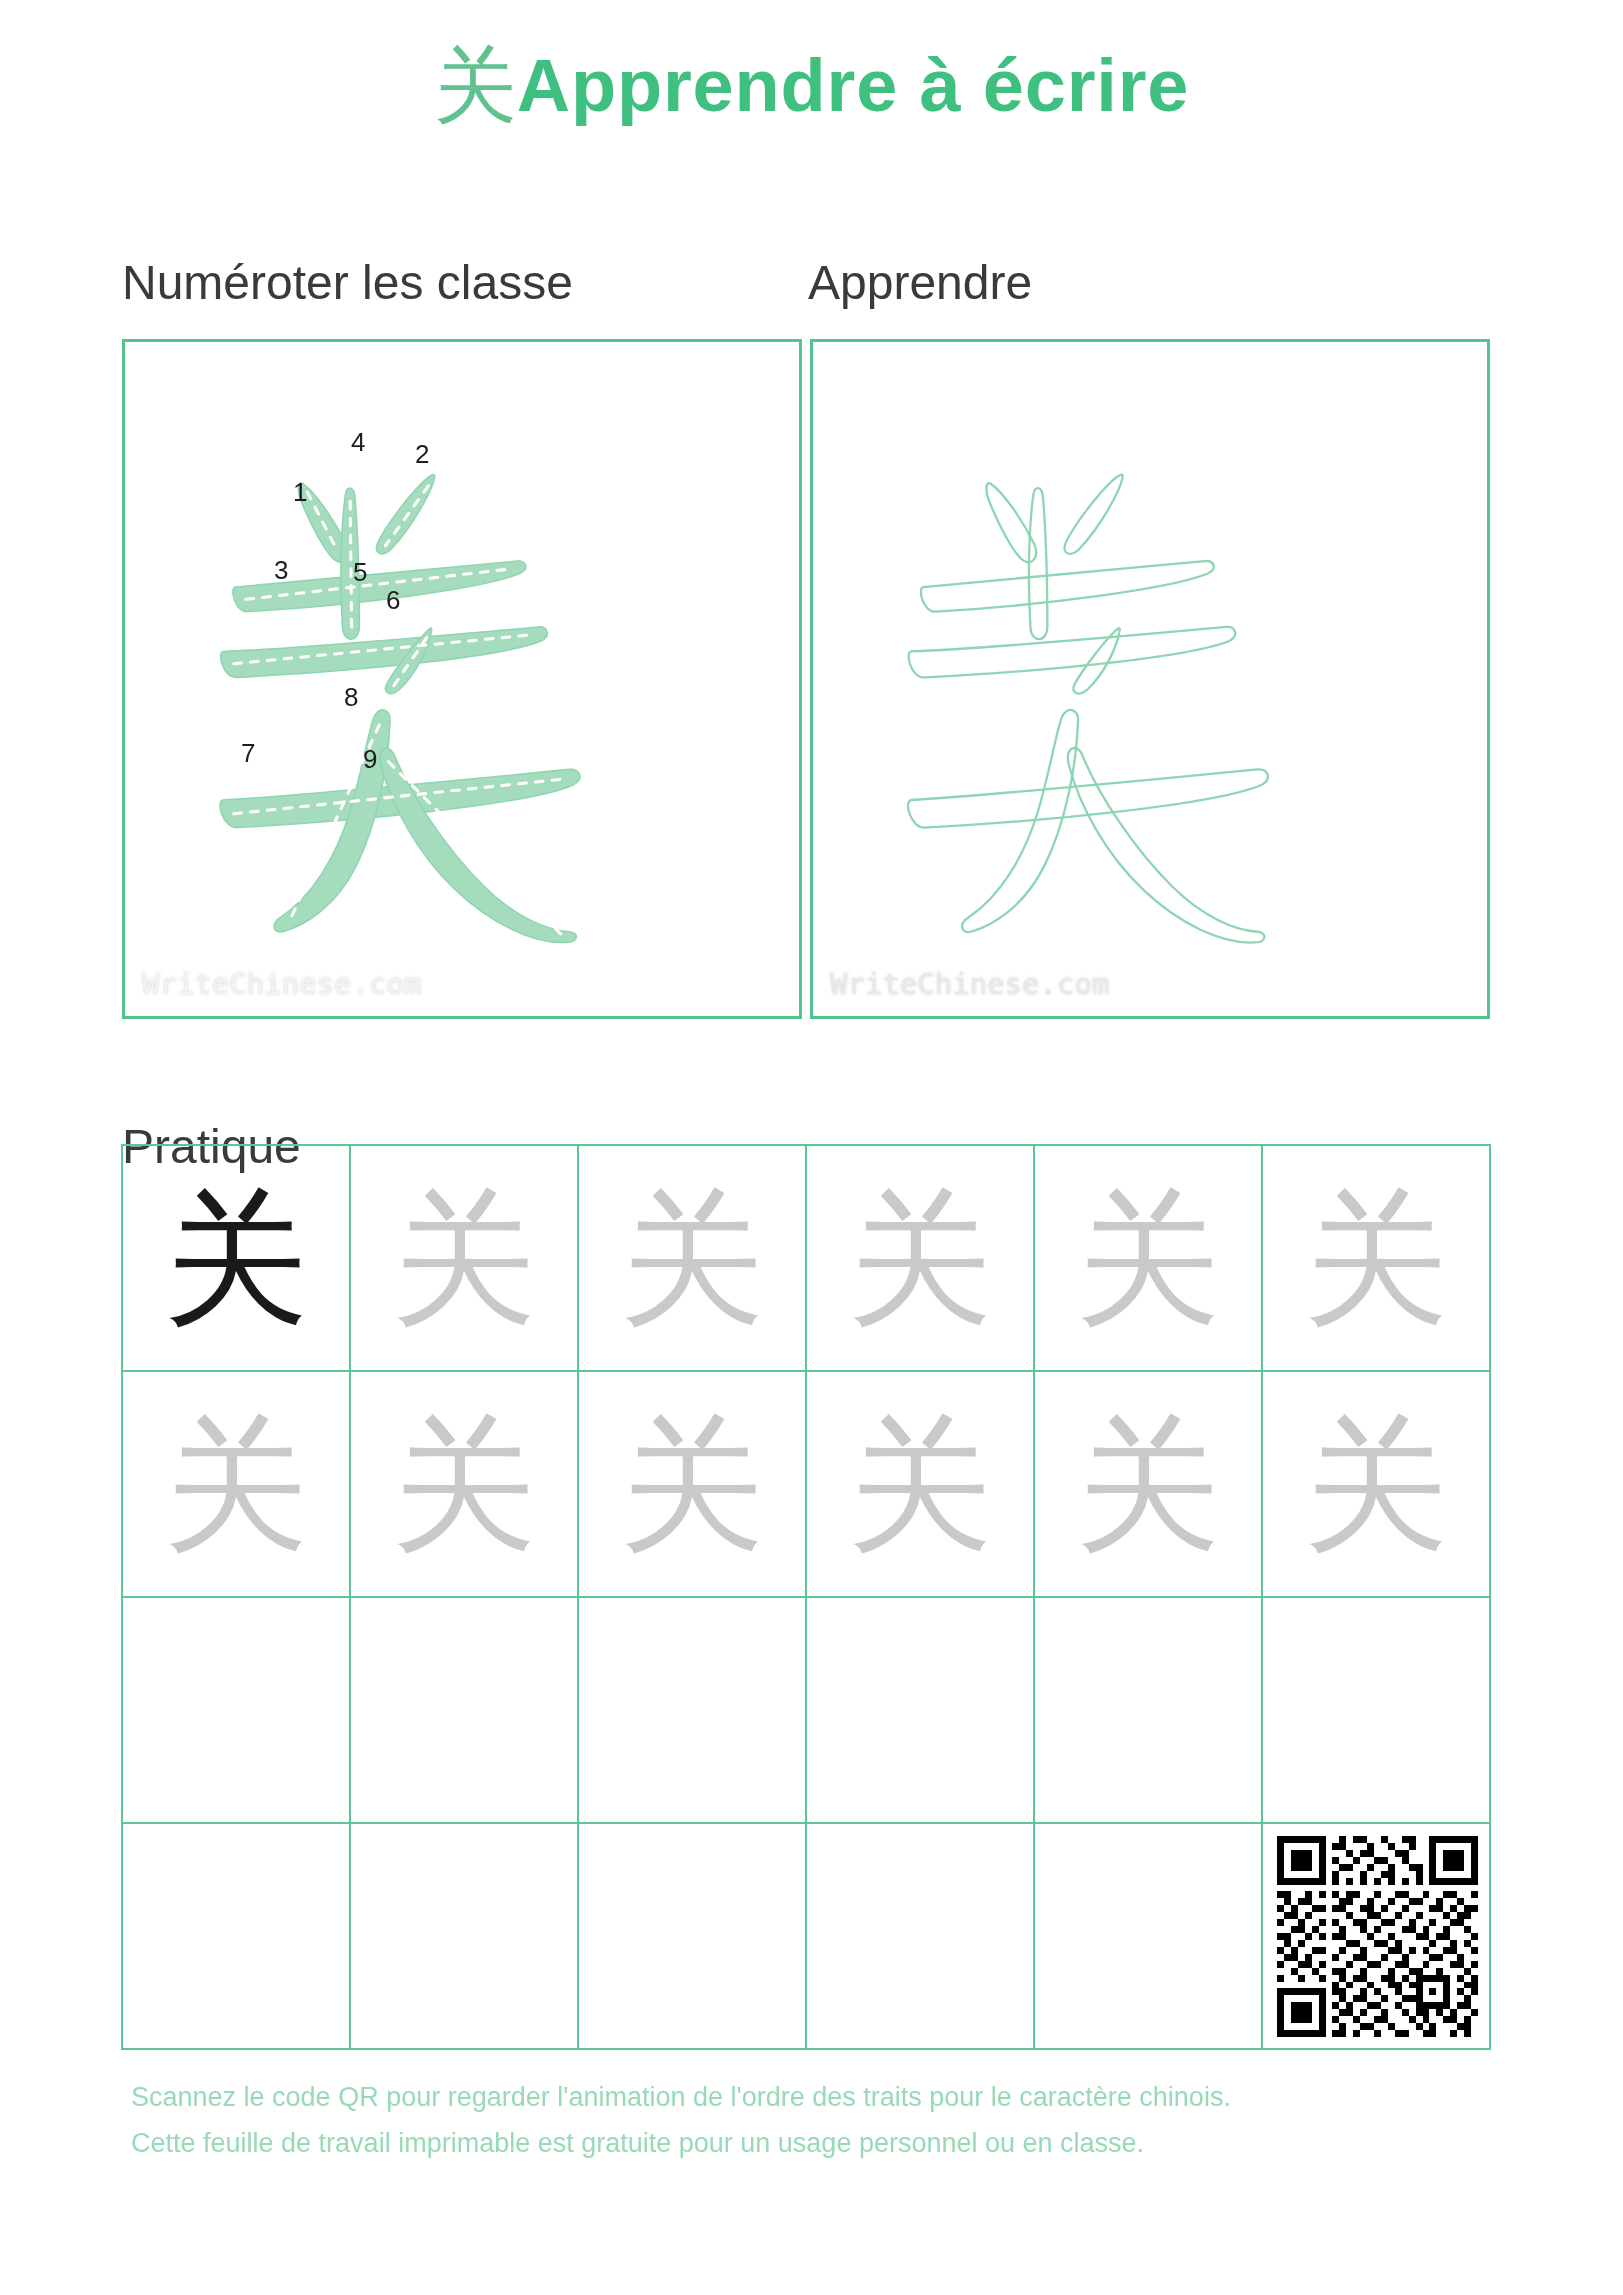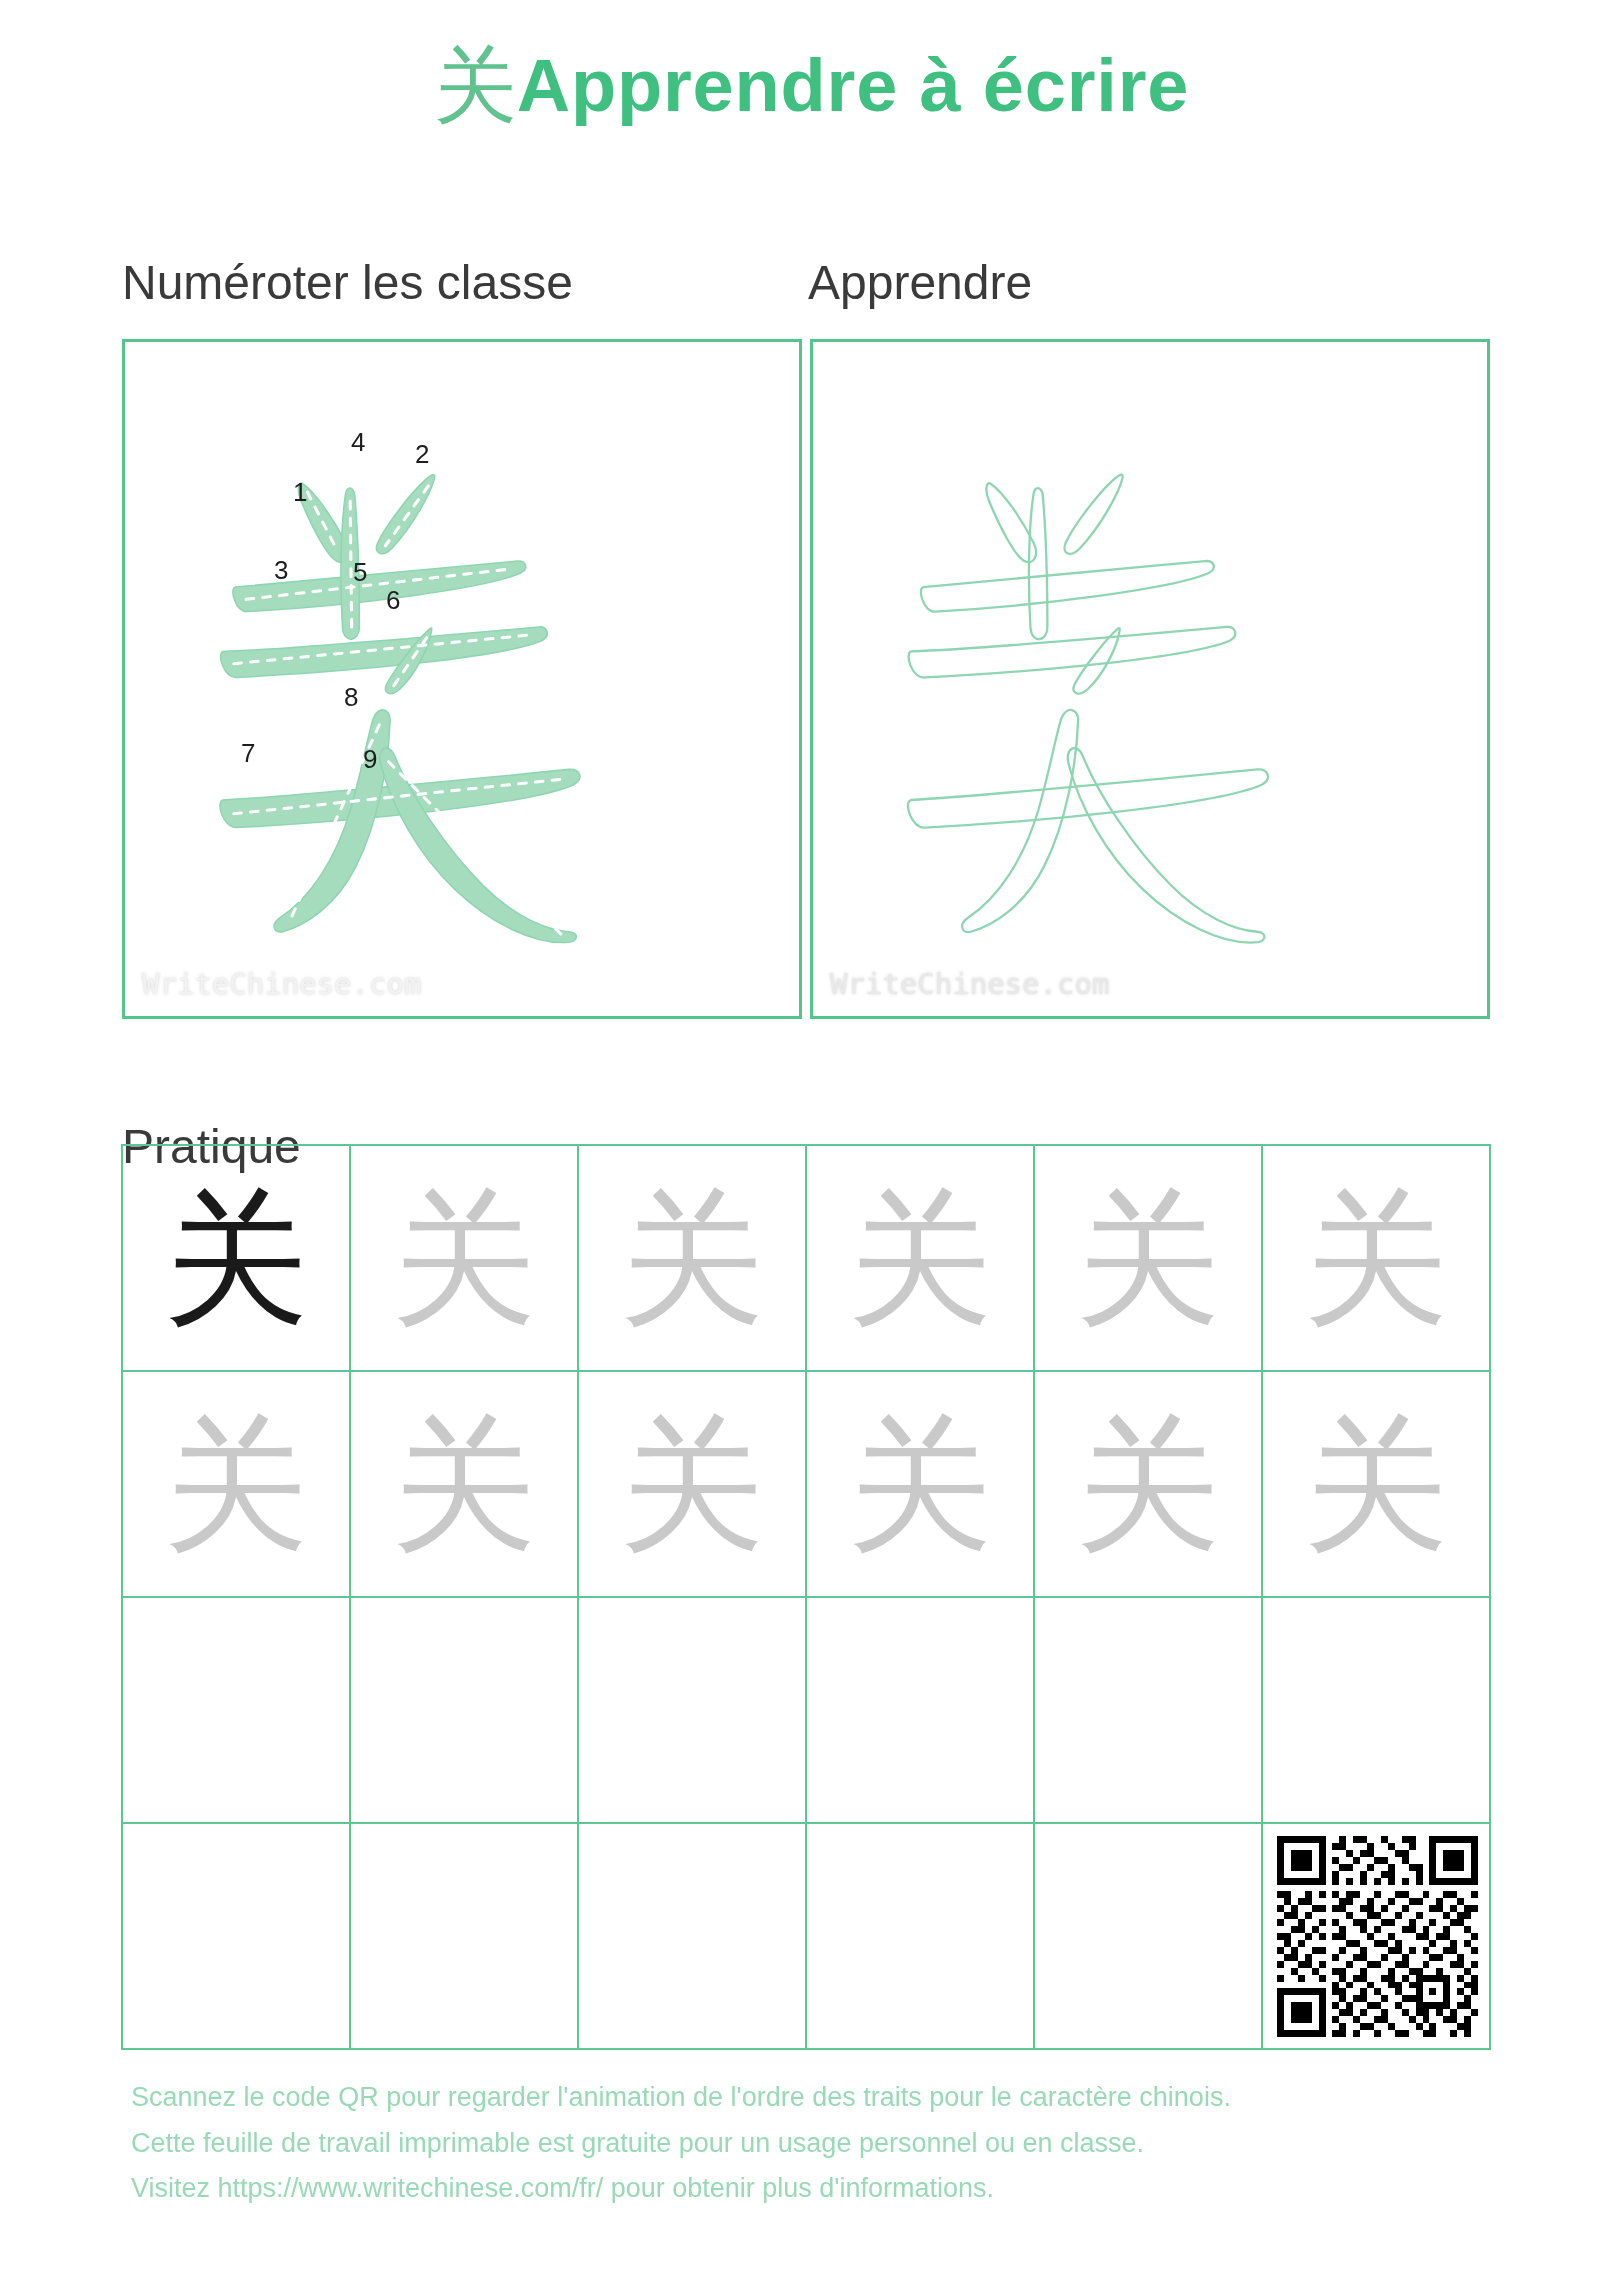--- a/index.html
+++ b/index.html
@@ -525,17 +525,16 @@
             <rect x="27" y="28" width="1" height="1"></rect>
           </g>
         </svg>
       </div>
     </div>
   </div>
 
   <div class="footer">
     <p>Scannez le code QR pour regarder l'animation de l'ordre des traits pour le caractère chinois.</p>
     <p>Cette feuille de travail imprimable est gratuite pour un usage personnel ou en classe.</p>
-    <p>Visitez https://www.writechinese.com/fr/ pour obtenir plus d'informations.</p>
   </div>
 
 </div>
 
 
 </body></html>

